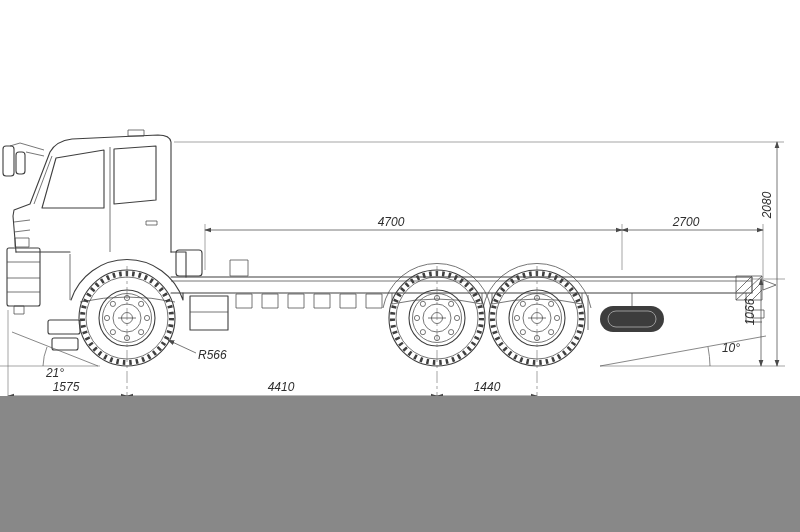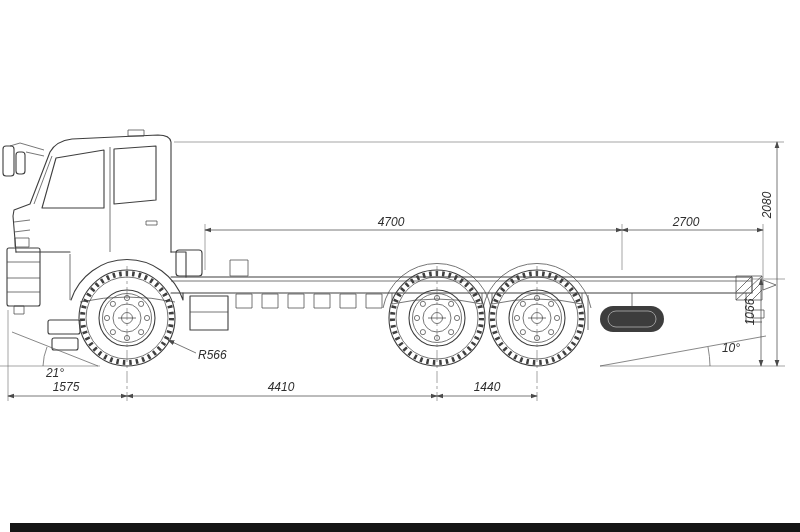--- a/index.html
+++ b/index.html
@@ -1,18 +1,18 @@
 <!DOCTYPE html>
 <html><head>
 <meta charset="utf-8">
 <style>
   html,body{margin:0;padding:0;background:#888;}
   .canvas{
     position:relative;
-    width:800px;height:532px;
+    width:800px;height:396px;
     background:#ffffff;
     overflow:hidden;
     font-family:"Liberation Sans",sans-serif;
   }
   svg{position:absolute;left:0;top:0;}
   .outline{stroke:#3f3f3f;fill:none;stroke-width:1.1;stroke-linejoin:round;stroke-linecap:round;}
   .detail{stroke:#4a4a4a;fill:none;stroke-width:0.75;stroke-linejoin:round;}
   .dimline{stroke:#555;fill:none;stroke-width:0.8;}
   .extline{stroke:#6a6a6a;fill:none;stroke-width:0.6;}
   .centerline{stroke:#6a6a6a;fill:none;stroke-width:0.6;stroke-dasharray:12 3 3 3;}

